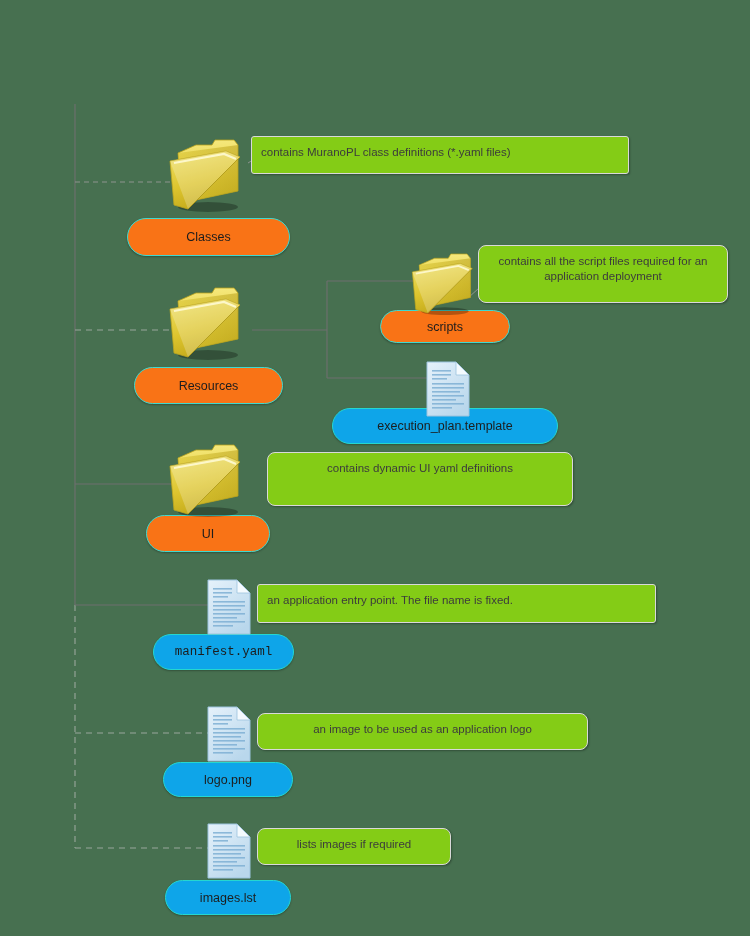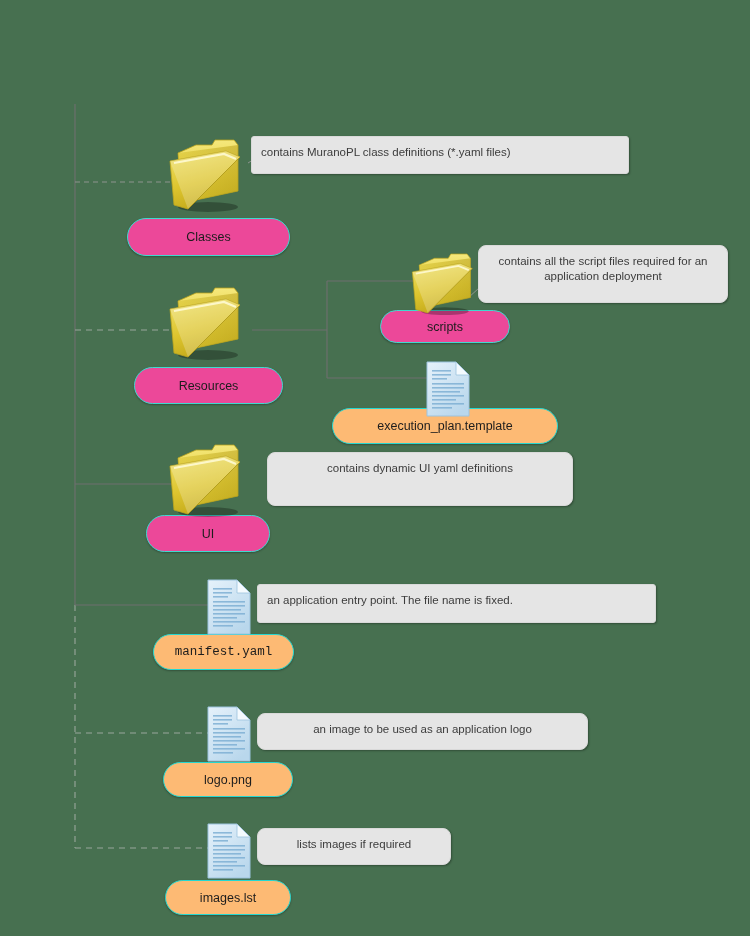--- a/index.html
+++ b/index.html
@@ -24,21 +24,21 @@
     left: 0;
     top: 0;
     width: 750px;
     height: 936px;
     pointer-events: none;
   }
 
   
   .note {
     position: absolute;
-    background: #e5e5e5;
+    background: #84cc16;
     border: 1px solid #d9d9d9;
     border-radius: 3px;
     box-shadow: 1px 1px 2px rgba(0,0,0,0.30);
     color: #3c3c3c;
     font-size: 11.5px;
     line-height: 15px;
     padding: 8px 9px 0 9px;
     box-sizing: border-box;
     z-index: 6;
   }
@@ -54,25 +54,25 @@
     align-items: center;
     justify-content: center;
     border-radius: 100px;
     font-size: 12.5px;
     color: #1d1d1d;
     box-sizing: border-box;
     z-index: 5;
     box-shadow: 0 1px 2px rgba(0,0,0,0.28);
   }
   .pill.folder-pill {
-    background: #ec4899;
+    background: #f97316;
     border: 1px solid #3fd9cf;
   }
   .pill.file-pill {
-    background: #fdba74;
+    background: #0ea5e9;
     border: 1.5px solid #25d7d0;
   }
 
   
   .zip-icon {
     position: absolute;
     z-index: 7;
     width: 94px;
     height: 94px;
   }

